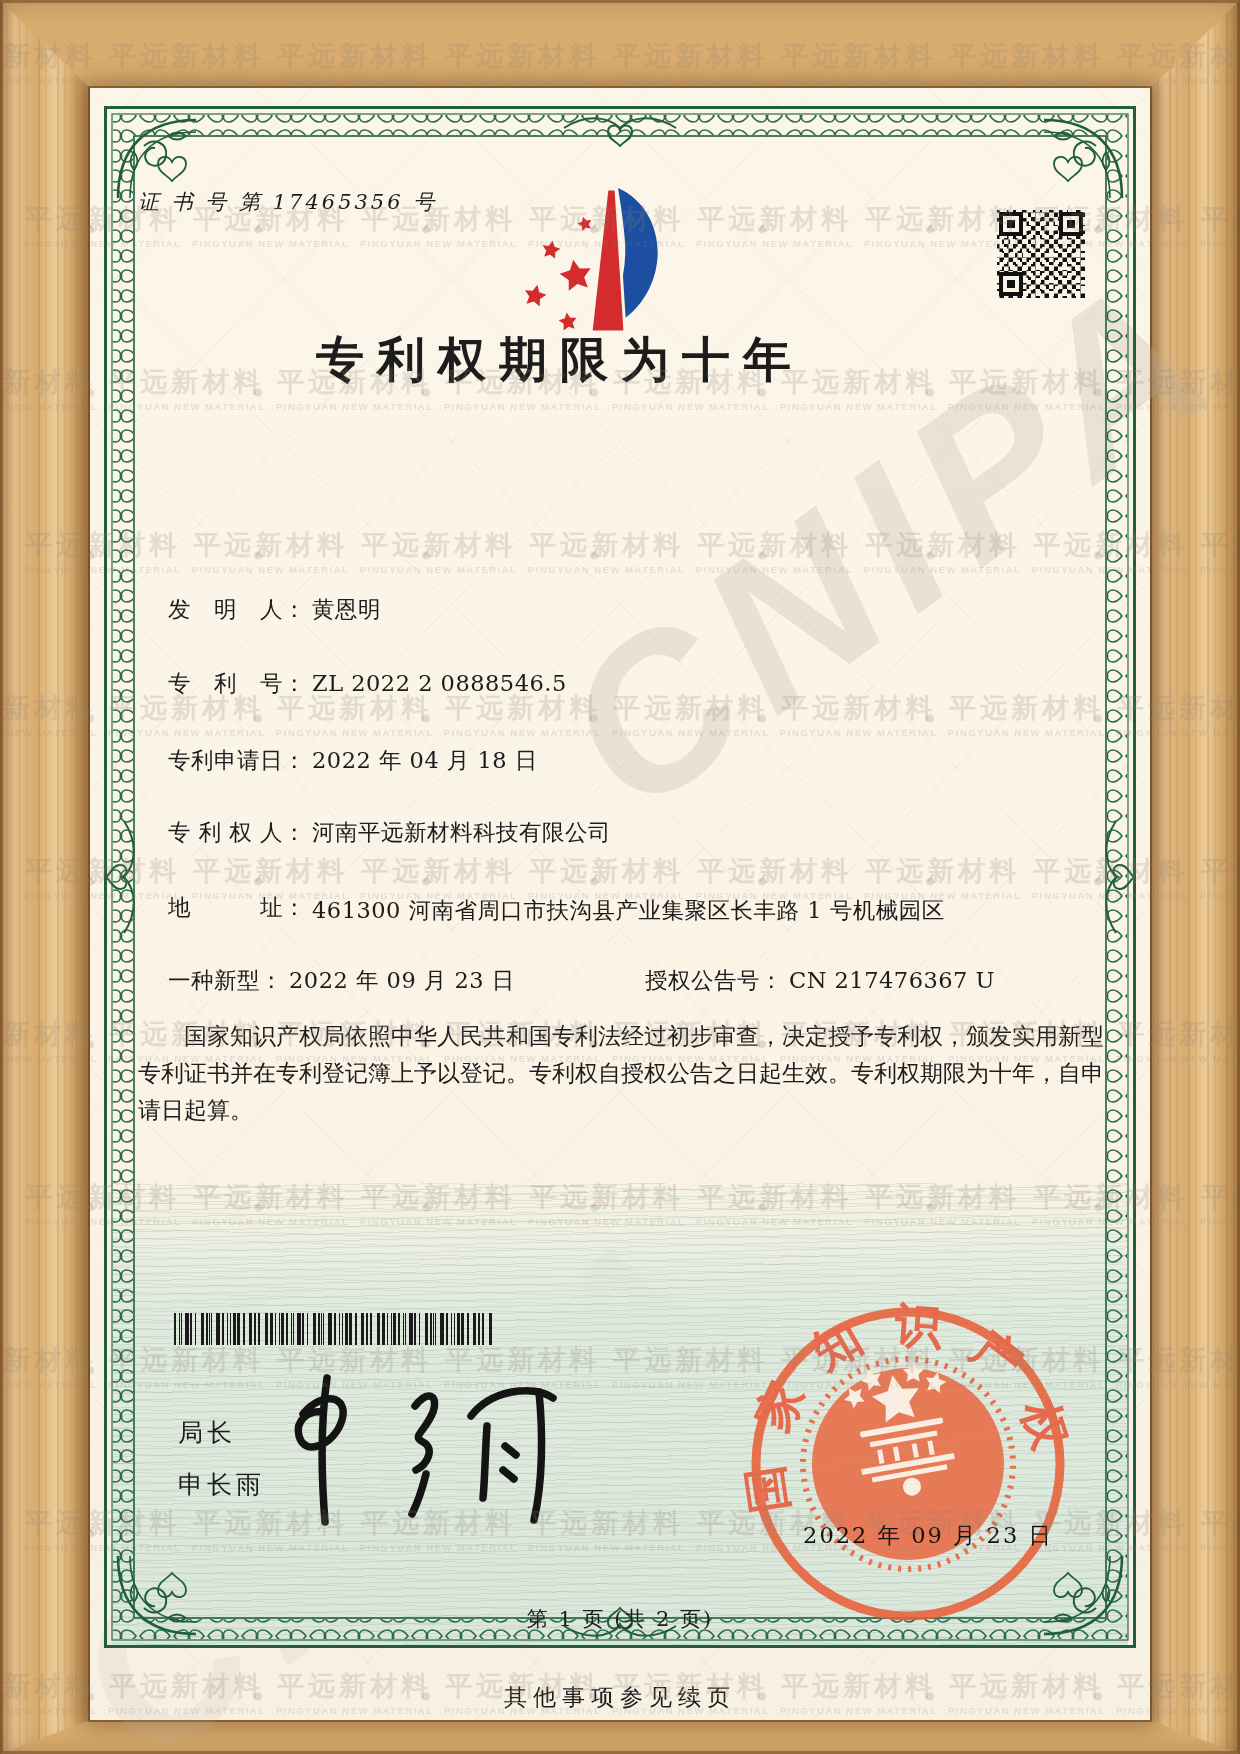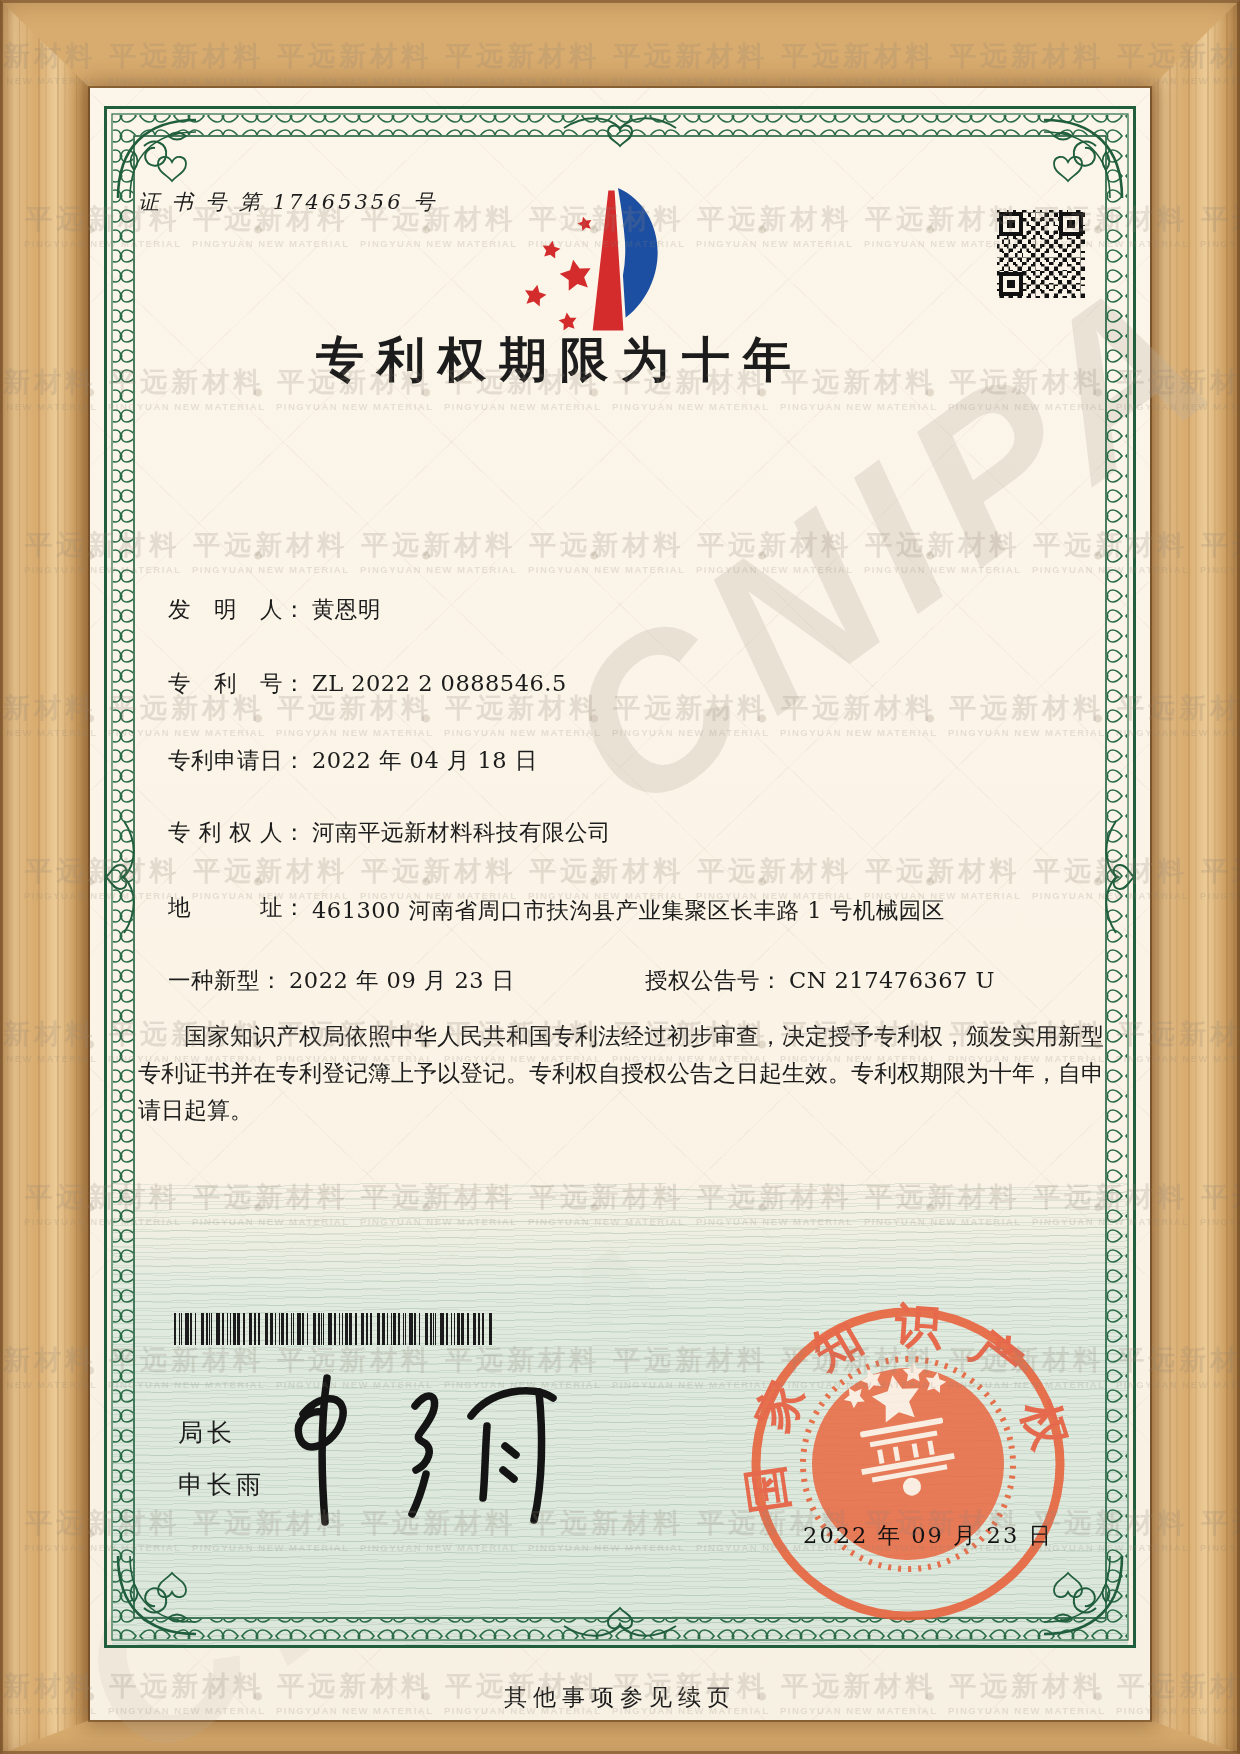--- a/index.html
+++ b/index.html
@@ -249,20 +249,21 @@
           </g>
           <path id="sealArc" d="M44,200 A127,127 0 1 1 292,200" fill="none"></path>
           <text font-size="47" font-weight="bold" fill="#e8583a" font-family="DejaVu Serif, Liberation Serif, serif">
             <textPath href="#sealArc" startOffset="8" textLength="500" lengthAdjust="spacing">国家知识产权局</textPath>
           </text>
         </g>
       </svg>
 
       <div class="seal-date">2022 年 09 月 23 日</div>
 
+      <div class="page-info">第 1 页 (共 2 页)</div>
       <div class="note">其他事项参见续页</div>
     </div>
   </div>
 
   <div class="wm-layer" id="wmLayer">
       <div class="wm" style="left: -60px; top: 38px;">
         <div class="wm-t">平远新材料</div>
         <div class="wm-s">PINGYUAN NEW MATERIAL</div>
       </div>
       <div class="wm" style="left: 108px; top: 38px;">

